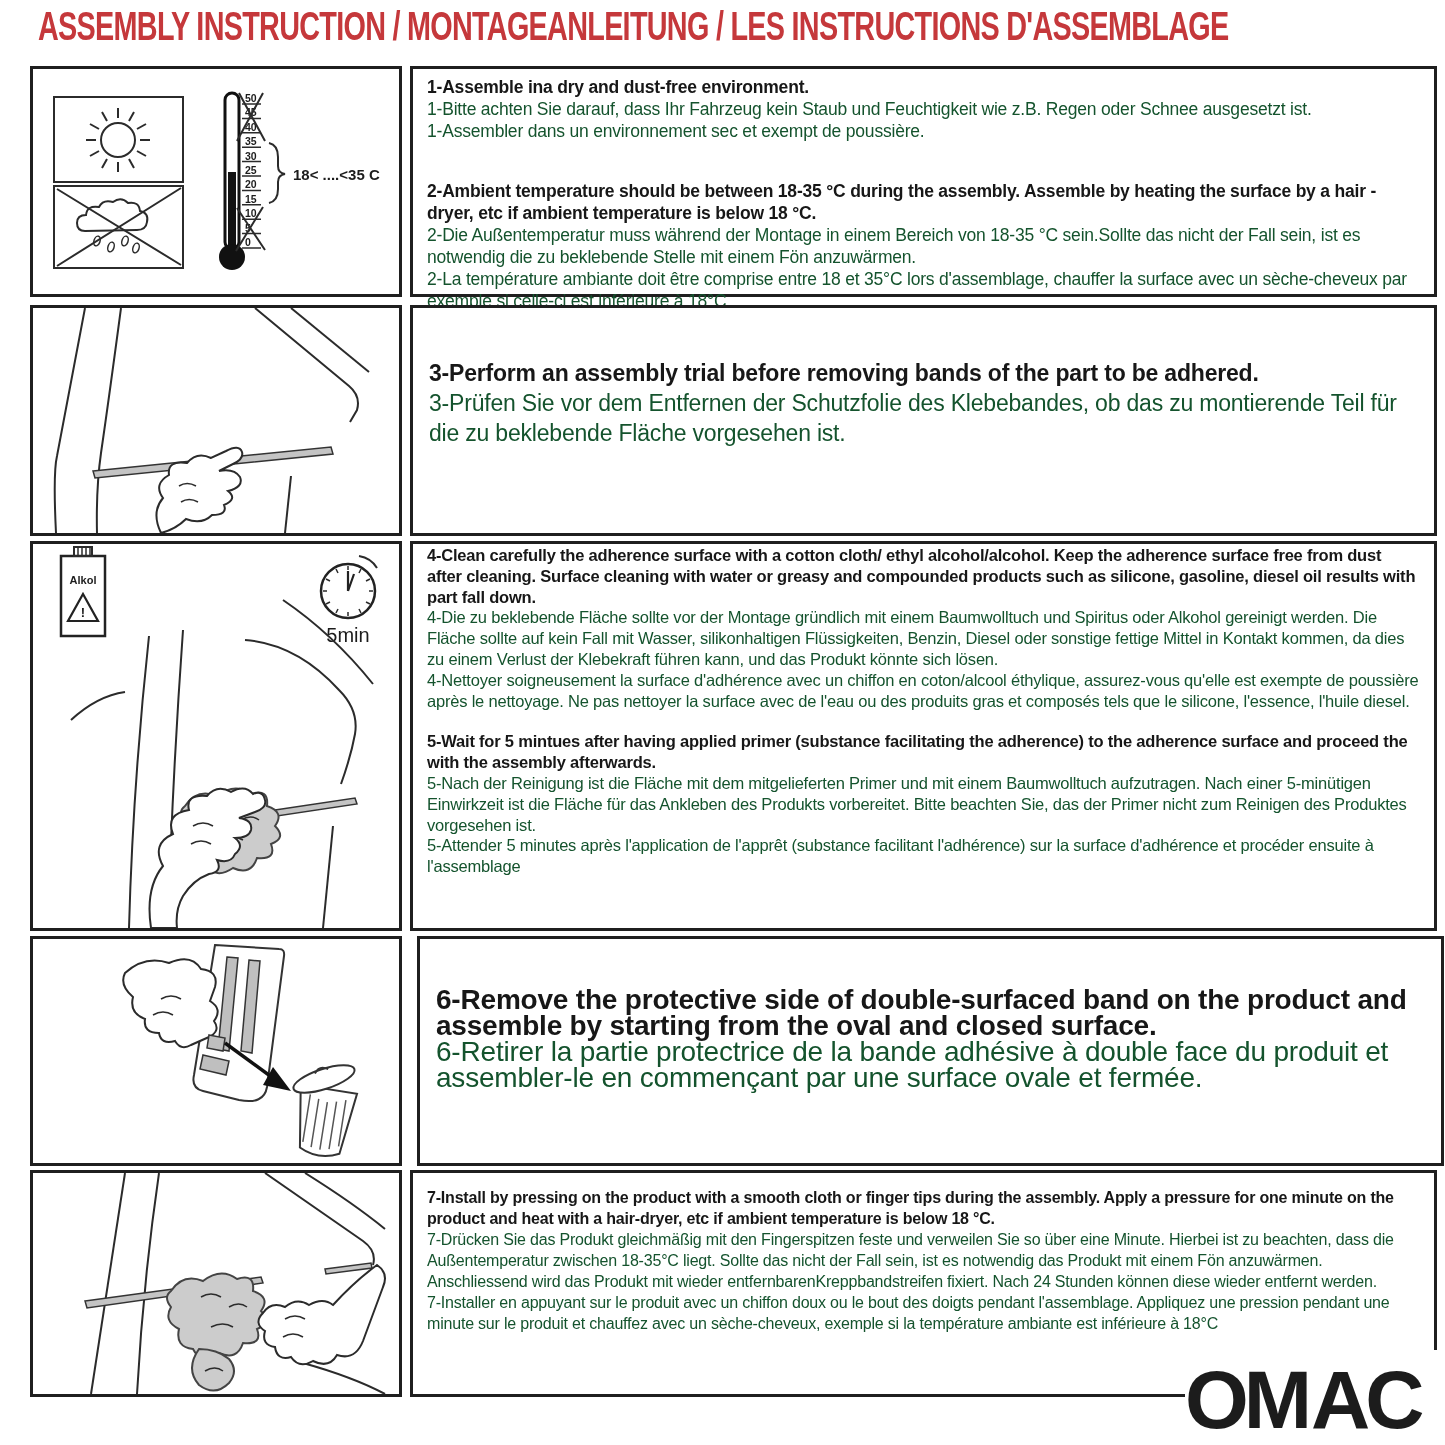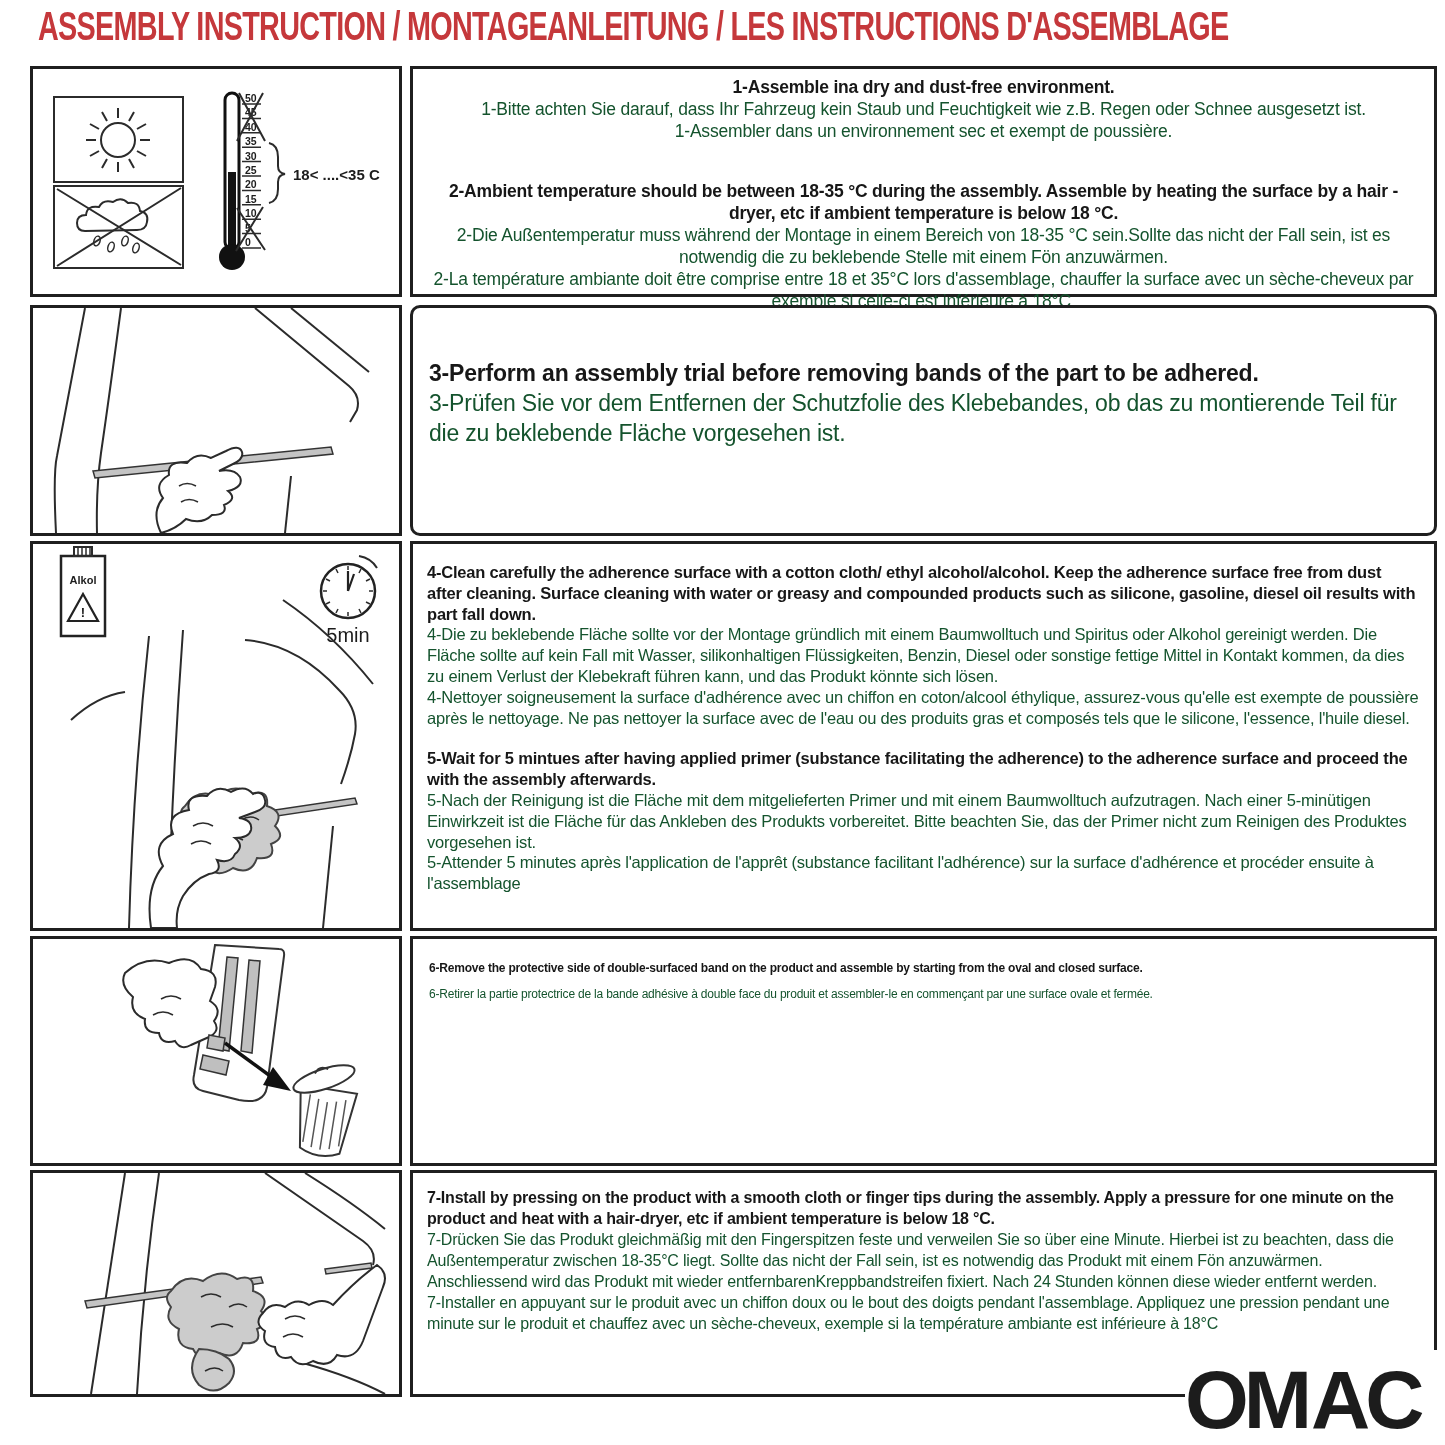--- a/index.html
+++ b/index.html
@@ -11,26 +11,26 @@
   .row  { position:absolute; left:30px; width:1407px; }
   .fig  { position:absolute; left:0; top:0; width:372px; height:100%; border:3px solid #1f1f1f;
           background:#fff; box-sizing:border-box; }
   .fig svg { display:block; width:100%; height:100%; }
   .txt  { position:absolute; left:380px; top:0; width:1027px; height:100%; border:3px solid #1f1f1f;
           background:#fff; box-sizing:border-box; padding:6px 14px; color:#3c3c3c;
           letter-spacing:-0.2px; }
   .txt p { margin:0; }
   .en { font-weight:bold; color:#171717; }
   .na { font-weight:normal; color:#14532d; }
-  .t1 { font-size:17.5px; line-height:22px; padding-top:7px;text-align:center; }
+  .t1 { font-size:17.5px; line-height:22px; padding-top:7px; }
   .t1 .gap { margin-top:38px; }
-  .t2 { font-size:23px; line-height:30px; padding-top:50px; padding-left:16px;border-radius:10px; }
-  .t3 { font-size:16.5px; line-height:20.8px; padding-top:18px; }
+  .t2 { font-size:23px; line-height:30px; padding-top:50px; padding-left:16px; }
+  .t3 { font-size:16.5px; line-height:20.8px; padding-top:1px; }
   .t3 .gap { margin-top:20px; }
-  .t4 { font-size:12px; line-height:26px; padding-top:16px; padding-left:16px; }
+  .t4 { font-size:28px; line-height:26px; padding-top:48px; padding-left:16px;margin-left:7px; }
   .t5 { font-size:16px; line-height:21px; padding-top:14px; }
   .logo { position:absolute; left:1185px; top:1350px; width:256px; height:92px; background:#fff; z-index:6; }
   svg { font-family:"Liberation Sans", sans-serif; }
   svg text { fill:#1c1c1c; }
   .line { stroke:#2b2b2b; stroke-width:2; fill:none; }
   .thin { stroke:#2b2b2b; stroke-width:1.5; fill:none; }
 </style>
 </head>
 <body>
 

